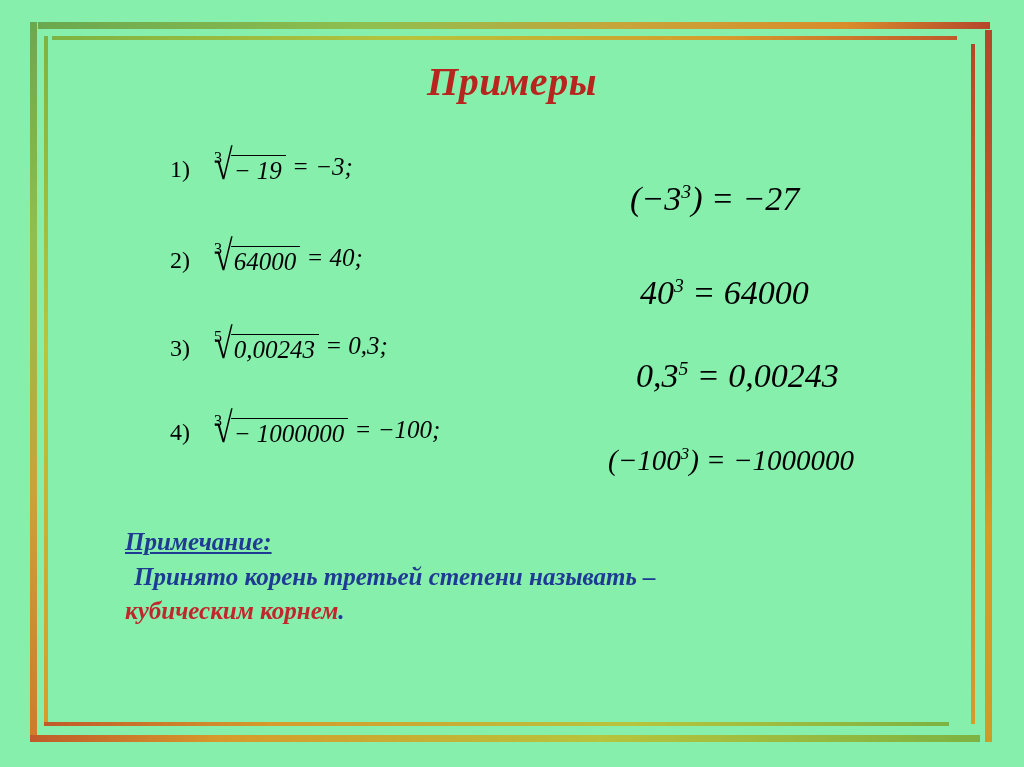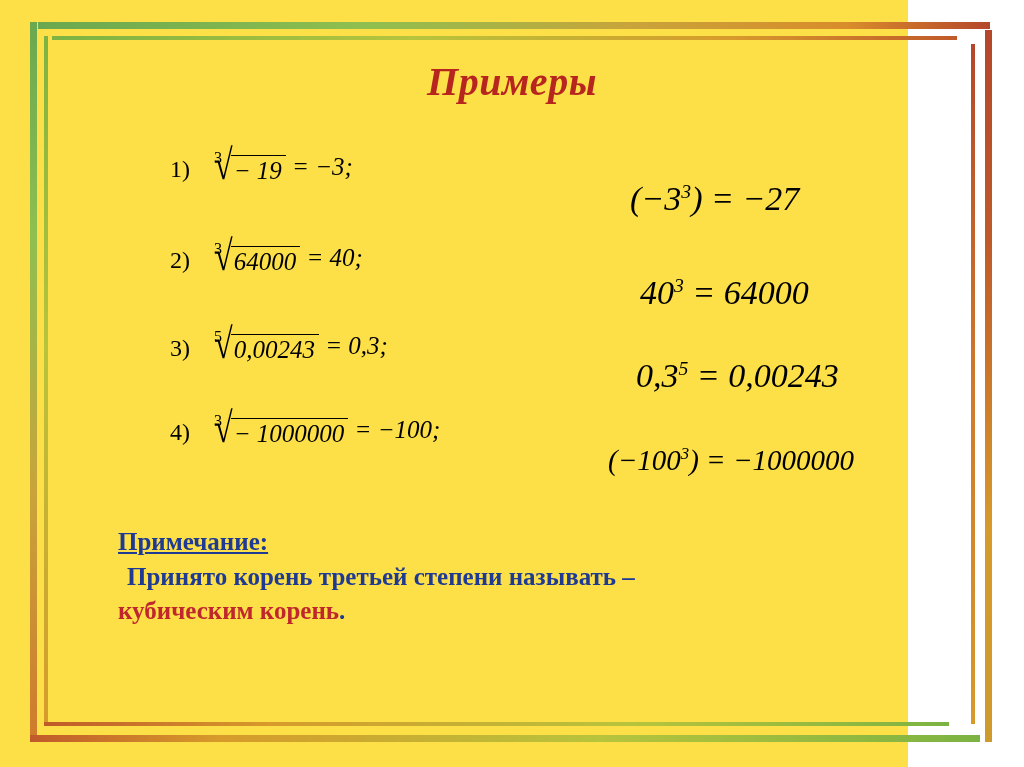--- a/index.html
+++ b/index.html
@@ -12,23 +12,23 @@
     height: 767px;
     position: relative;
     font-family: "Liberation Serif", serif;
     overflow: hidden;
   }
 
   
   .slide {
     position: absolute;
     left: 0; top: 0;
-    width: 908px;
+    width: 1024px;
     height: 767px;
-    background: #fde047;
+    background: #86efac;
   }
 
   
   .bar-top-green {
     position: absolute;
     left: 38px;
     top: 22px;
     width: 952px;
     height: 7px;
     background: linear-gradient(to right, #6aa84f 0%, #8fbf4f 35%, #c8a43a 62%, #d98c2b 85%, #b4472b 100%);
@@ -174,27 +174,28 @@
   
   .rt-row {
     position: absolute;
     font-size: 32px;
     margin-top: 32px;
   }
 
   
   .note {
     position: absolute;
-    left: 118px;
+    left: 125px;
     top: 525px;
     width: 790px;
     font-family: "Liberation Serif", serif;
     font-weight: bold;
     font-size: 25px;
     line-height: 1.38;
+    font-style: italic;
   }
   .note-head {
     color: #1f3a93;
     text-decoration: underline;
   }
   .note-line { color: #1f3a93; margin-left: 9px; }
   .note-accent { color: #c0272d; }
   .note-dot { color: #1f3a93; }
 </style>
 </head>
@@ -273,16 +274,16 @@
   </div>
 
   <div class="math rt-row" style="left:608px; top:412px; font-size:29px;text-align:right;">
     <span>(−100</span><sup class="exp">3</sup><span>)</span>
     <span>= −1000000</span>
   </div>
 
   <div class="note">
     <div class="note-head">Примечание:</div>
     <div class="note-line">Принято корень третьей степени называть –</div>
-    <div><span class="note-accent">кубическим корень</span><span class="note-dot">.</span></div>
+    <div><span class="note-accent">кубическим корнем</span><span class="note-dot">.</span></div>
   </div>
 
 </div>
 
 </body></html>

